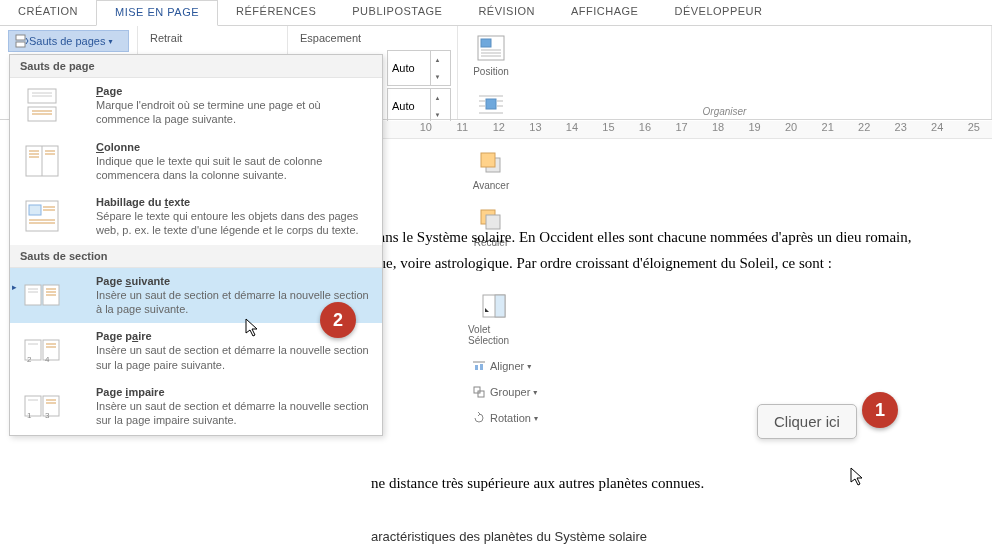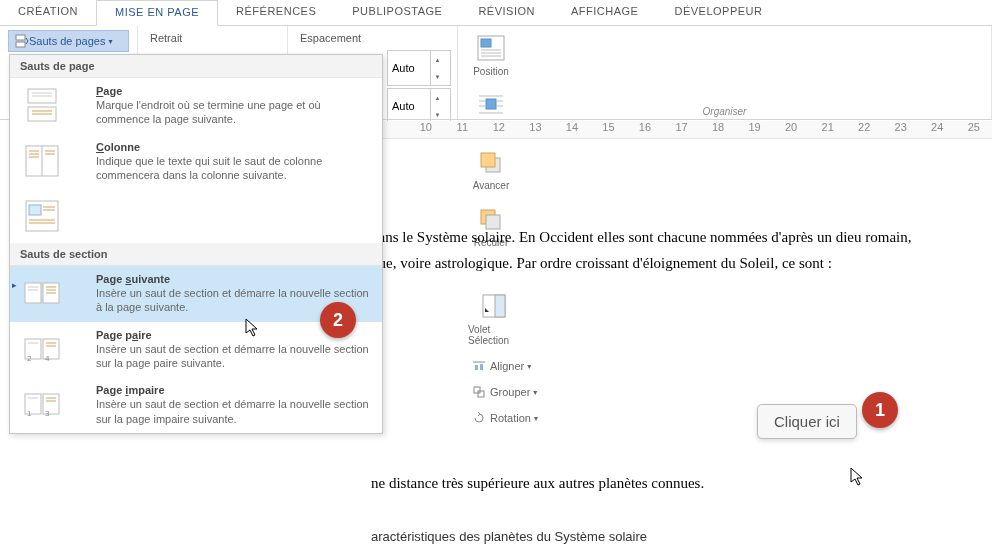--- a/index.html
+++ b/index.html
@@ -267,20 +267,24 @@
         <div class="dd-icon">
           <svg width="40" height="36">
             <rect x="4" y="3" width="32" height="30" fill="#fff" stroke="#bbb"></rect>
             <rect x="7" y="7" width="12" height="10" fill="#d9eaf7" stroke="#8ab4e2"></rect>
             <line x1="21" y1="9" x2="33" y2="9" stroke="#d9a15a"></line>
             <line x1="21" y1="12" x2="33" y2="12" stroke="#d9a15a"></line>
             <line x1="7" y1="22" x2="33" y2="22" stroke="#d9a15a"></line>
             <line x1="7" y1="25" x2="33" y2="25" stroke="#d9a15a"></line>
           </svg>
         </div>
+        <div class="dd-text">
+          <div class="dd-title">Habillage du <u>t</u>exte</div>
+          <div class="dd-desc">Sépare le texte qui entoure les objets dans des pages web, p. ex. le texte d'une légende et le corps du texte.</div>
+        </div>
       </div>
     </div>
   <div class="dd-header">Sauts de section</div>
   <div id="dd-sec2">
       <div class="dd-item hover">
         <div class="dd-icon">
           <svg width="40" height="36">
             <rect x="3" y="8" width="16" height="20" fill="#fff" stroke="#bbb"></rect>
             <rect x="21" y="8" width="16" height="20" fill="#fff" stroke="#bbb"></rect>
             <line x1="6" y1="12" x2="16" y2="12" stroke="#ccc"></line>

